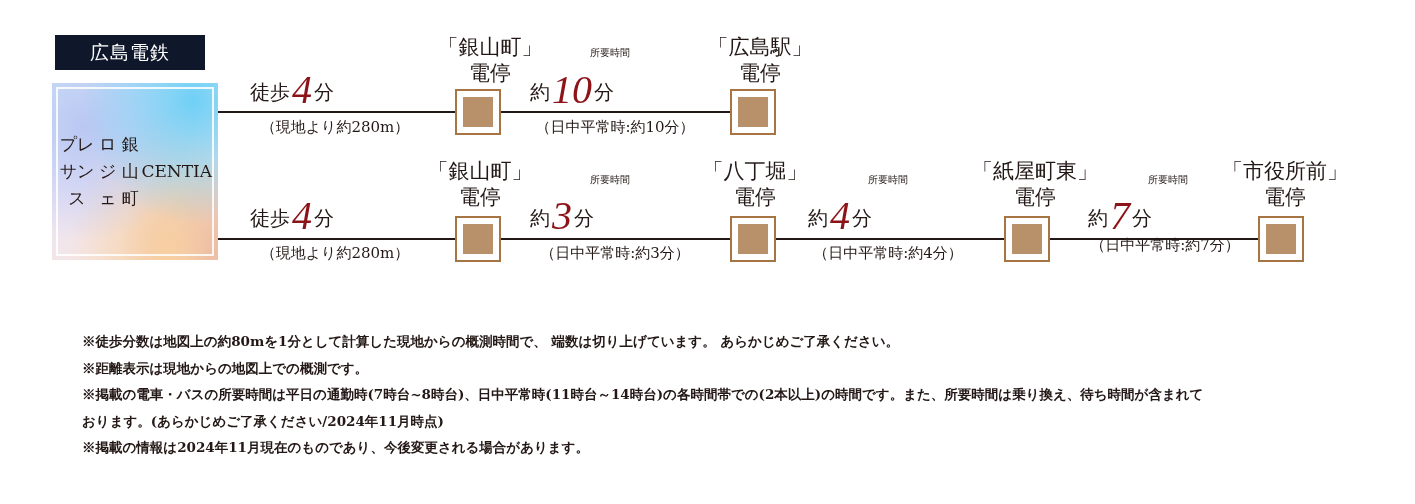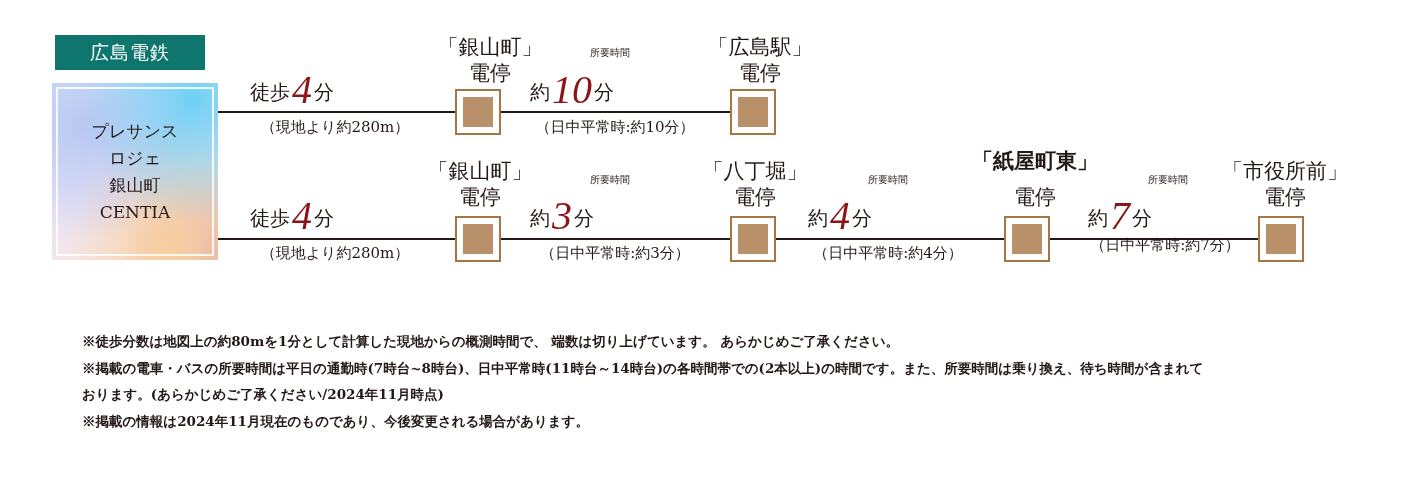--- a/index.html
+++ b/index.html
@@ -1,31 +1,31 @@
 <!DOCTYPE html>
 <html><head>
 <meta charset="utf-8">
 <style>
   html, body { margin: 0; padding: 0; background: #ffffff; }
   body { width: 1415px; height: 504px; position: relative; overflow: hidden;
          font-family: "DejaVu Serif", "Liberation Serif", serif; color: #231815; }
   .abs { position: absolute; }
-  .badge { left: 55px; top: 35px; width: 150px; height: 35px; background: #0f766e;
+  .badge { left: 55px; top: 35px; width: 150px; height: 35px; background: #0f172a;
            color: #fff; font-size: 19px; display: flex; align-items: center; justify-content: center;
            letter-spacing: 1px; }
   .origin { left: 52px; top: 83px; width: 166px; height: 177px;
             background:
               radial-gradient(ellipse at 85% 10%, #6fd0f5 0%, rgba(111,208,245,0) 55%),
               radial-gradient(ellipse at 20% 25%, #b9c7f2 0%, rgba(185,199,242,0) 60%),
               radial-gradient(ellipse at 70% 95%, #f8cfa0 0%, rgba(248,207,160,0) 60%),
               radial-gradient(ellipse at 95% 95%, #e0a8a8 0%, rgba(224,168,168,0) 40%),
               linear-gradient(160deg, #cfe6fb 0%, #ebe3f4 50%, #fbe9dc 100%);
             box-sizing: border-box; }
   .origin-inner { position: absolute; left: 4px; top: 4px; right: 4px; bottom: 4px;
-            border: 2px solid rgba(255,255,255,0.85); display: flex; flex-direction: column;
+            border: 2px solid rgba(255,255,255,0.85); display: flex; flex-direction: row;
             align-items: center; justify-content: center; }
   .origin-inner span { font-size: 17px; line-height: 27px; display: block; text-align: center; }
   .line { height: 2px; background: #231815; }
   .station-box { width: 46px; height: 46px; box-sizing: border-box; border: 2px solid #a77443;
                  background: #fff; padding: 6px; }
   .station-box .fill { width: 100%; height: 100%; background: #b8916a; }
   .station-name { font-size: 21px; line-height: 26px; text-align: center; white-space: nowrap; }
   .small-label { font-size: 10px; text-align: center; white-space: nowrap; }
   .dur { font-size: 20px; white-space: nowrap; text-align: left; line-height: 40px; }
   .dur .num { color: #8c1418; font-style: italic; font-size: 40px; font-weight: normal;
@@ -102,37 +102,38 @@
   <div class="abs station-box" style="left:730px; top:216px;">
       <div class="fill"></div>
     </div>
 
   <div class="abs small-label" style="left:833px; top:173px; width:110px;">所要時間</div>
   <div class="abs dur" style="left:808px; top:196px; width:160px;">
     <span>約</span><span class="num">4</span><span>分</span>
   </div>
   <div class="abs sub" style="left:798px; top:244px; width:180px;">（日中平常時:約4分）</div>
 
-  <div class="abs station-name" style="left:945px; top:148px; width:180px;font-weight:bold;">「紙屋町東」</div>
+  <div class="abs station-name" style="left:945px; top:158px; width:180px;">「紙屋町東」</div>
   <div class="abs station-name" style="left:945px; top:184px; width:180px;">電停</div>
   <div class="abs station-box" style="left:1004px; top:216px;">
       <div class="fill"></div>
     </div>
 
   <div class="abs small-label" style="left:1113px; top:173px; width:110px;">所要時間</div>
   <div class="abs dur" style="left:1088px; top:196px; width:160px;">
     <span>約</span><span class="num">7</span><span>分</span>
   </div>
   <div class="abs sub" style="left:1075px; top:236px; width:180px;">（日中平常時:約7分）</div>
 
   <div class="abs station-name" style="left:1195px; top:158px; width:180px;">「市役所前」</div>
   <div class="abs station-name" style="left:1195px; top:184px; width:180px;">電停</div>
   <div class="abs station-box" style="left:1258px; top:216px;">
       <div class="fill"></div>
     </div>
 </div>
 
 <div class="abs notes">
   <div>※徒歩分数は地図上の約80mを1分として計算した現地からの概測時間で、 端数は切り上げています。 あらかじめご了承ください。</div>
+  <div>※距離表示は現地からの地図上での概測です。</div>
   <div>※掲載の電車・バスの所要時間は平日の通勤時(7時台~8時台)、日中平常時(11時台～14時台)の各時間帯での(2本以上)の時間です。また、所要時間は乗り換え、待ち時間が含まれて</div>
   <div>おります。(あらかじめご了承ください/2024年11月時点)</div>
   <div>※掲載の情報は2024年11月現在のものであり、今後変更される場合があります。</div>
 </div>
 
 </body></html>

